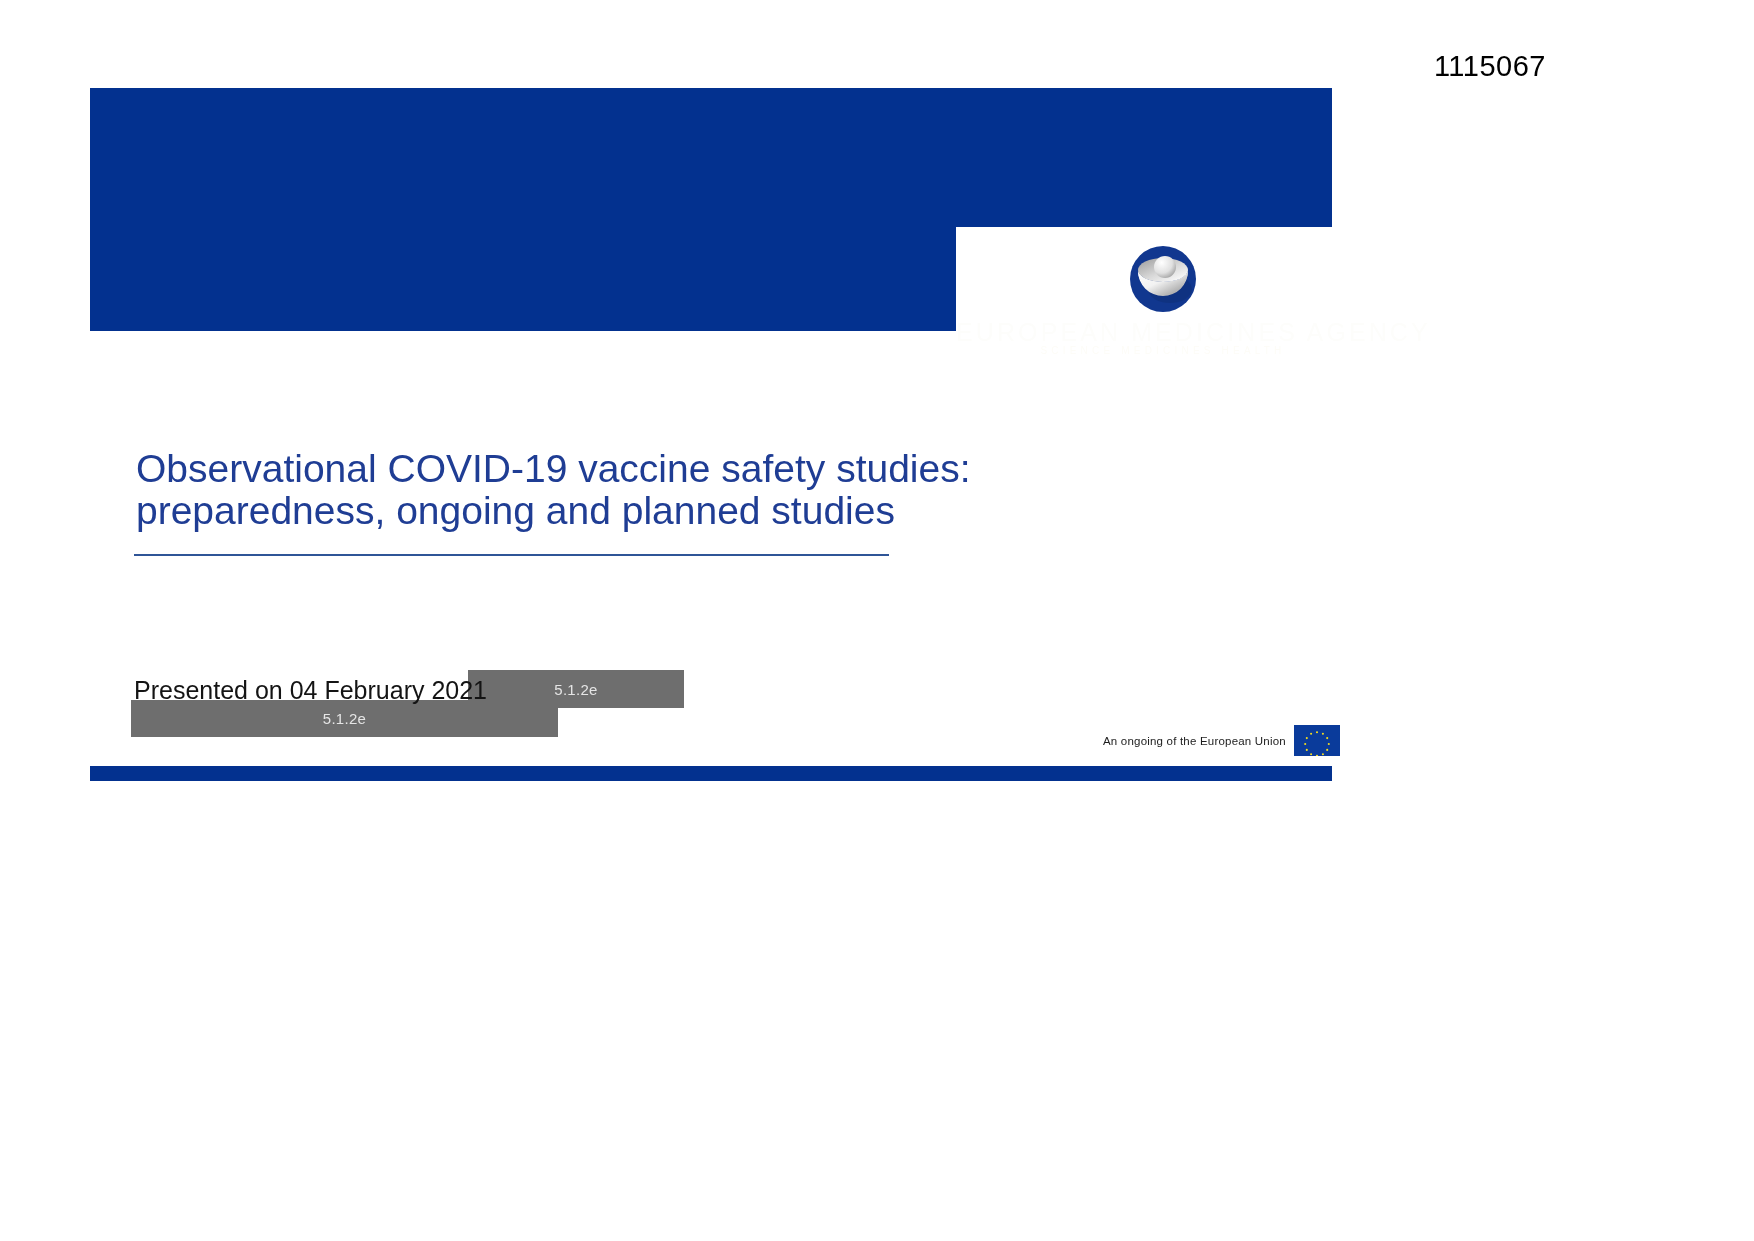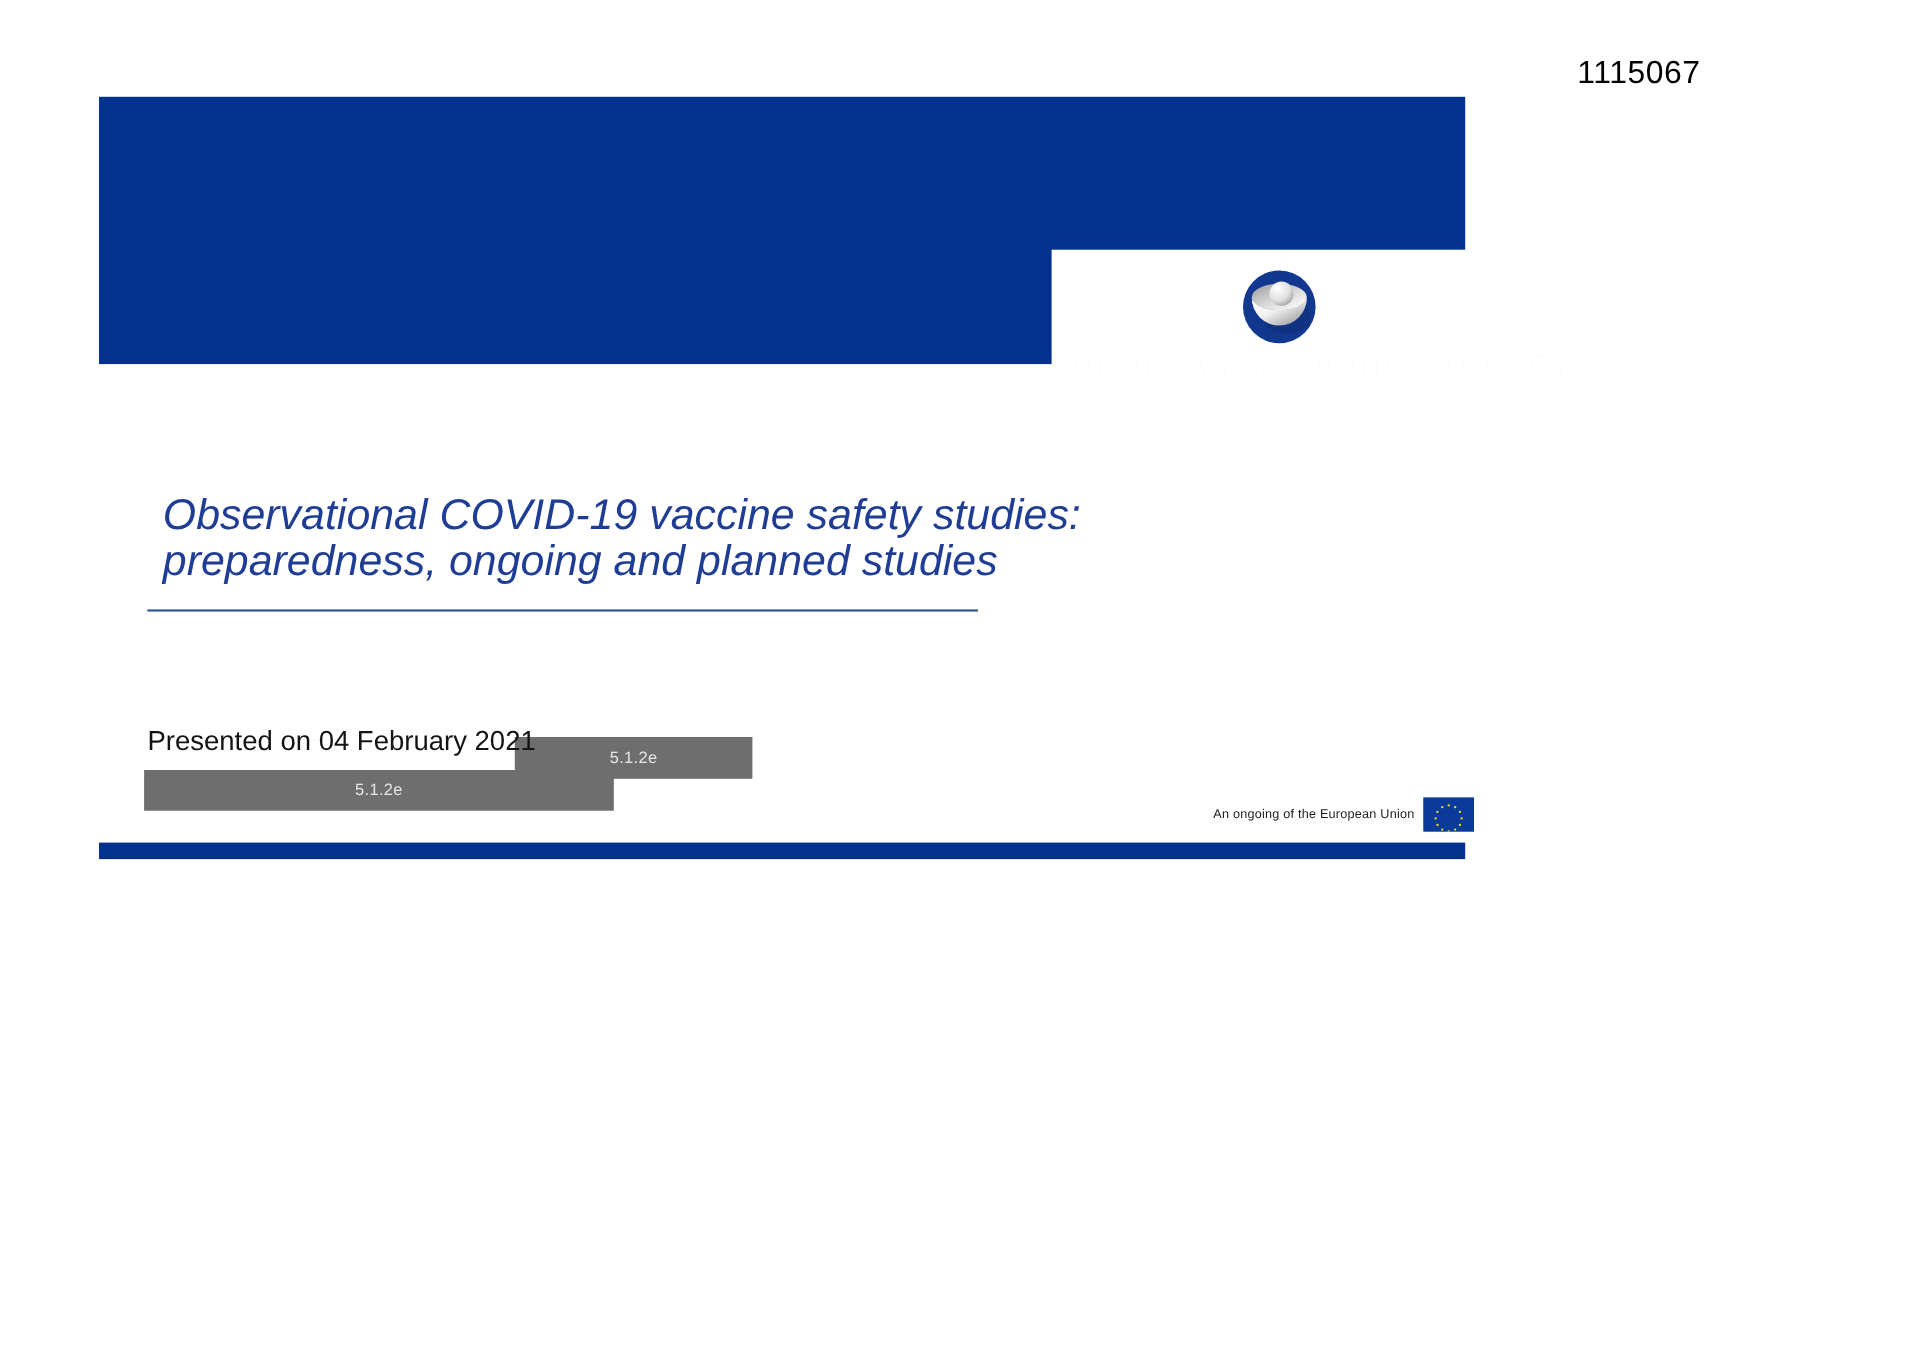--- a/index.html
+++ b/index.html
@@ -79,24 +79,23 @@
   .logo-wordmark .sub {
     display: block;
     font-size: 10px;
     letter-spacing: 4.2px;
     color: #fdfcf7;
   }
 
   
   .title-block {
     position: absolute;
-    left: 148px;
+    left: 136px;
     top: 448px;
     width: 1000px;
-    font-style: italic;
   }
   .slide-title {
     font-size: 39px;
     line-height: 1.08;
     color: #1F3D94;
     font-family: "Liberation Sans", sans-serif;
     margin: 0;
     font-weight: normal;
     white-space: pre-line;
   }
@@ -117,21 +116,21 @@
     font-size: 25px;
     color: #1a1a1a;
     font-family: "Liberation Sans", sans-serif;
     white-space: nowrap;
   }
 
   
   .presenter-line {
     position: absolute;
     left: 134px;
-    top: 660px;
+    top: 676px;
     font-size: 25px;
     color: #141414;
     font-family: "Liberation Sans", sans-serif;
     white-space: nowrap;
     z-index: 3;
   }
 
   .redaction {
     position: absolute;
     background: #6E6E6E;

